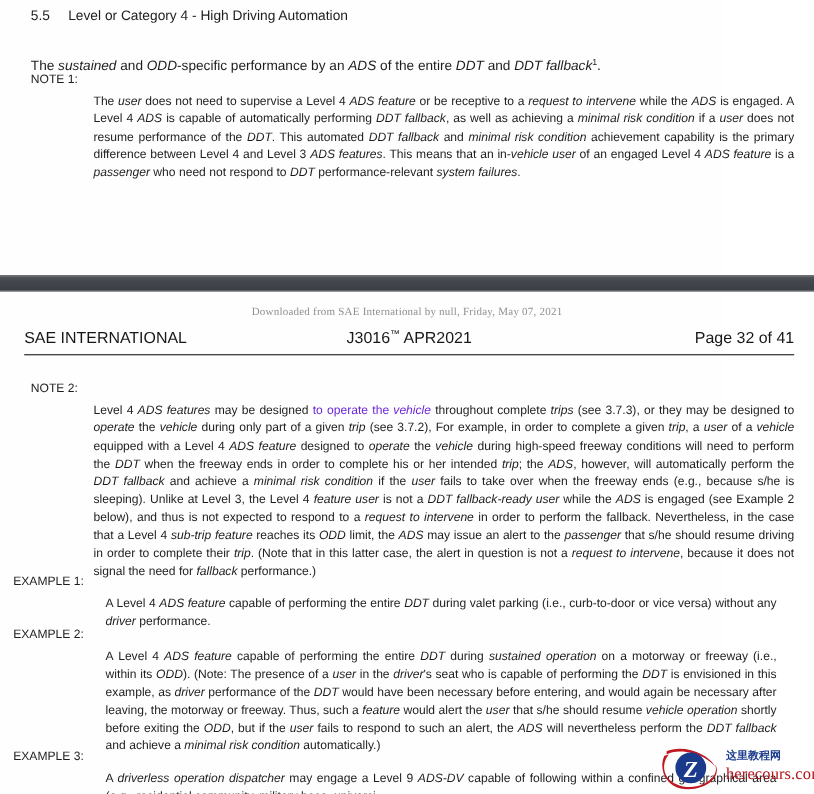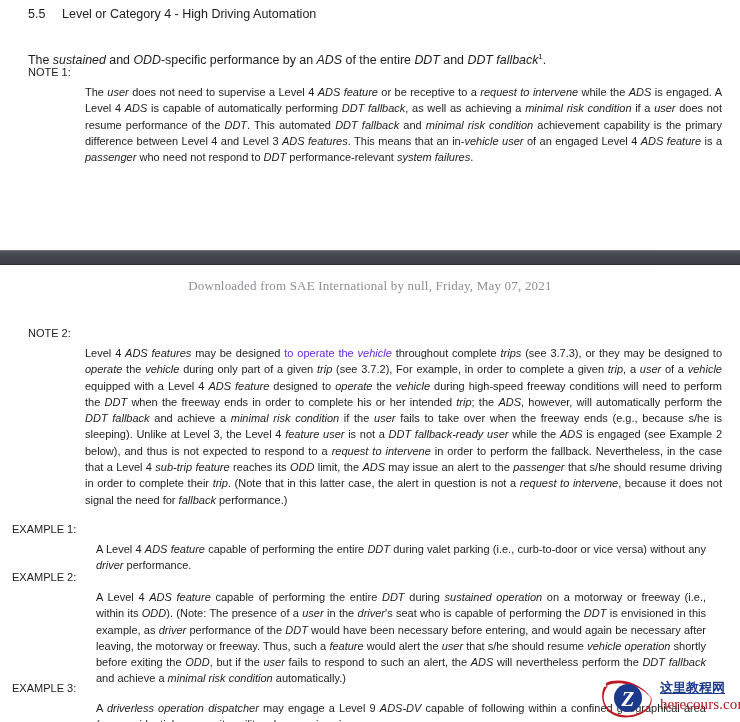--- a/index.html
+++ b/index.html
@@ -96,21 +96,21 @@
   }
 
   
   .download-stamp {
     position: absolute;
     left: 0;
     top: 278px;
     width: 740px;
     text-align: center;
     font-family: "Liberation Serif", serif;
-    font-size: 13px;
+    font-size: 10px;
     letter-spacing: 0.2px;
     color: #8d8f93;
   }
 
   .page-header {
     position: absolute;
     left: 22px;
     top: 300px;
     width: 700px;
     height: 22px;
@@ -140,27 +140,26 @@
     height: 44px;
   }
   .wm-text {
     position: absolute;
     left: 62px;
     top: 2px;
     width: 80px;
   }
   .wm-cn {
     font-family: "DejaVu Sans", sans-serif;
-    font-size: 13px;
+    font-size: 10px;
     font-weight: bold;
     color: #1b3a8c;
     letter-spacing: 0px;
     white-space: nowrap;
     line-height: 19px;
-    text-decoration: underline;
   }
   .wm-en {
     font-family: "Liberation Serif", serif;
     font-size: 15px;
     font-weight: normal;
     color: #b5131b;
     white-space: nowrap;
     line-height: 14px;
     letter-spacing: 0.1px;
   }
@@ -180,22 +179,27 @@
 
   <div class="hang note" style="top:64px;">
     <span class="label">NOTE 1:</span>
     <span class="txt"><span>The </span><i>user</i><span> does not need to supervise a Level 4 </span><i>ADS feature</i><span> or be receptive to a </span><i>request to intervene</i><span> while the </span><i>ADS</i><span> is engaged. A Level 4 </span><i>ADS</i><span> is capable of automatically performing </span><i>DDT fallback</i><span>, as well as achieving a </span><i>minimal risk condition</i><span> if a </span><i>user</i><span> does not resume performance of the </span><i>DDT</i><span>. This automated </span><i>DDT fallback</i><span> and </span><i>minimal risk condition</i><span> achievement capability is the primary difference between Level 4 and Level 3 </span><i>ADS features</i><span>. This means that an in-</span><i>vehicle user</i><span> of an engaged Level 4 </span><i>ADS feature</i><span> is a </span><i>passenger</i><span> who need not respond to </span><i>DDT</i><span> performance-relevant </span><i>system failures</i><span>.</span></span>
   </div>
 
   <div class="page-break-band"></div>
 
   <div class="download-stamp">Downloaded from SAE International by null, Friday, May 07, 2021</div>
 
-
-  <div class="hang note" style="top:325px;">
+  <div class="page-header">
+    <span class="hl">SAE INTERNATIONAL</span>
+    <span class="hc"><span>J3016</span><span class="tm">™</span><span> APR2021</span></span>
+    <span class="hr">Page 32 of 41</span>
+  </div>
+
+  <div class="hang note" style="top:345px;">
     <span class="label">NOTE 2:</span>
     <span class="txt"><span>Level 4 </span><i>ADS features</i><span> may be designed </span><span class="faded">to operate the </span><i class="faded">vehicle</i><span> throughout complete </span><i>trips</i><span> (see 3.7.3), or they may be designed to </span><i>operate</i><span> the </span><i>vehicle</i><span> during only part of a given </span><i>trip</i><span> (see 3.7.2), For example, in order to complete a given </span><i>trip</i><span>, a </span><i>user</i><span> of a </span><i>vehicle</i><span> equipped with a Level 4 </span><i>ADS feature</i><span> designed to </span><i>operate</i><span> the </span><i>vehicle</i><span> during high-speed freeway conditions will need to perform the </span><i>DDT</i><span> when the freeway ends in order to complete his or her intended </span><i>trip</i><span>; the </span><i>ADS</i><span>, however, will automatically perform the </span><i>DDT fallback</i><span> and achieve a </span><i>minimal risk condition</i><span> if the </span><i>user</i><span> fails to take over when the freeway ends (e.g., because s/he is sleeping). Unlike at Level 3, the Level 4 </span><i>feature user</i><span> is not a </span><i>DDT fallback-ready user</i><span> while the </span><i>ADS</i><span> is engaged (see Example 2 below), and thus is not expected to respond to a </span><i>request to intervene</i><span> in order to perform the fallback. Nevertheless, in the case that a Level 4 </span><i>sub-trip feature</i><span> reaches its </span><i>ODD</i><span> limit, the </span><i>ADS</i><span> may issue an alert to the </span><i>passenger</i><span> that s/he should resume driving in order to complete their </span><i>trip</i><span>. (Note that in this latter case, the alert in question is not a </span><i>request to intervene</i><span>, because it does not signal the need for </span><i>fallback</i><span> performance.)</span></span>
   </div>
 
   <div class="hang example" style="top:521px;">
     <span class="label">EXAMPLE 1:</span>
     <span class="txt"><span>A Level 4 </span><i>ADS feature</i><span> capable of performing the entire </span><i>DDT</i><span> during valet parking (i.e., curb-to-door or vice versa) without any </span><i>driver</i><span> performance.</span></span>
   </div>
 
   <div class="hang example" style="top:569px;">

